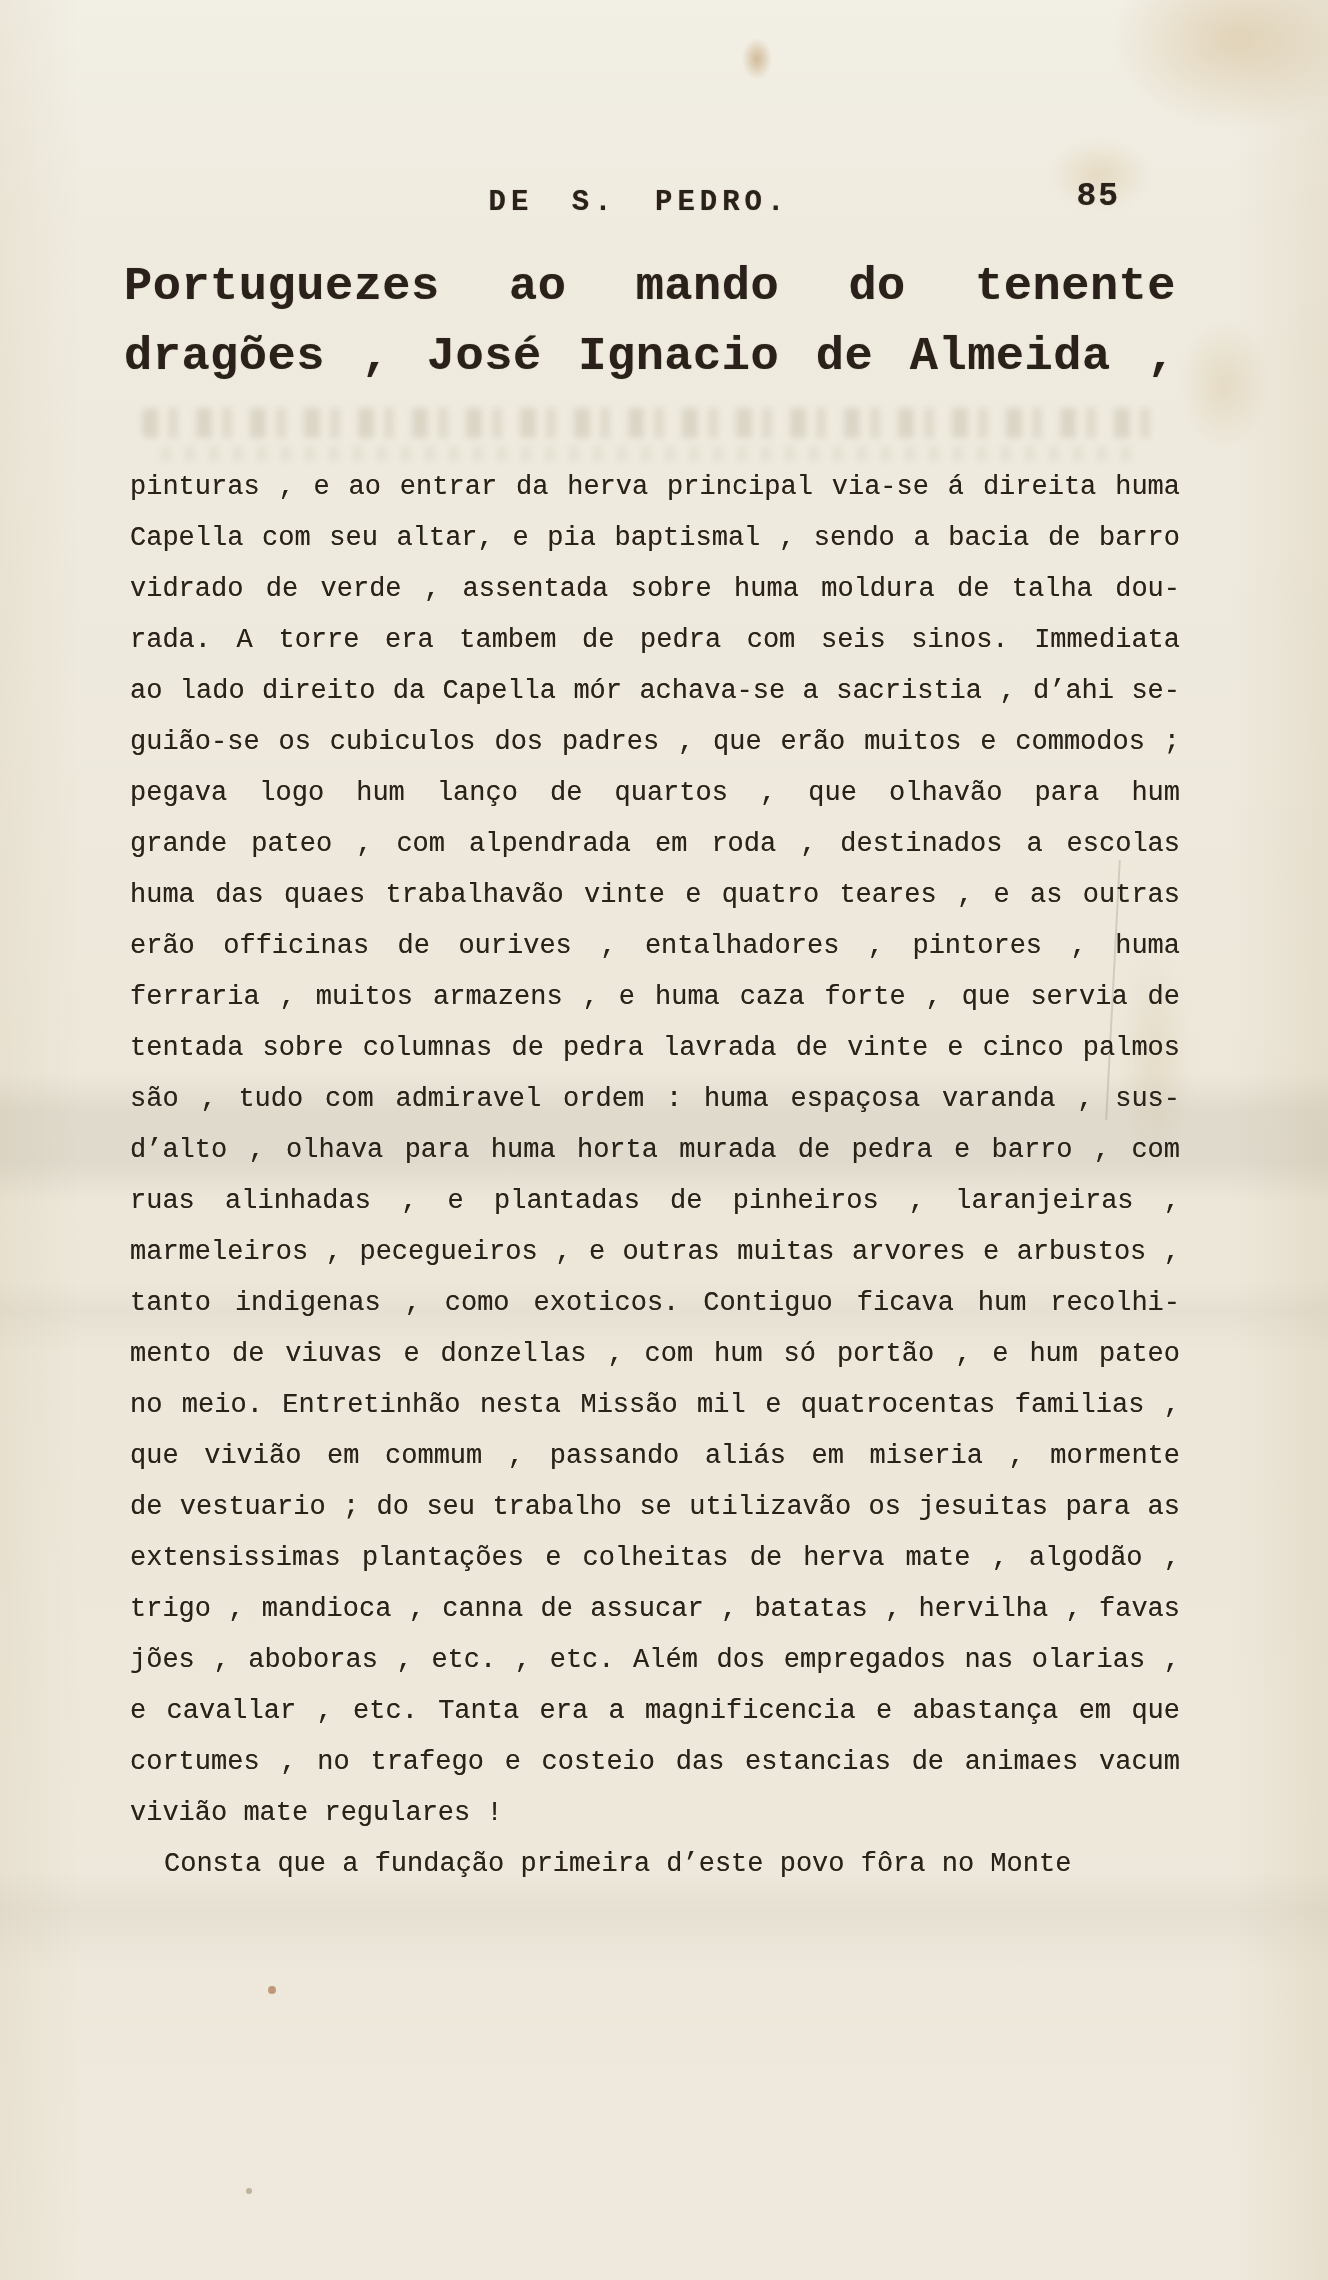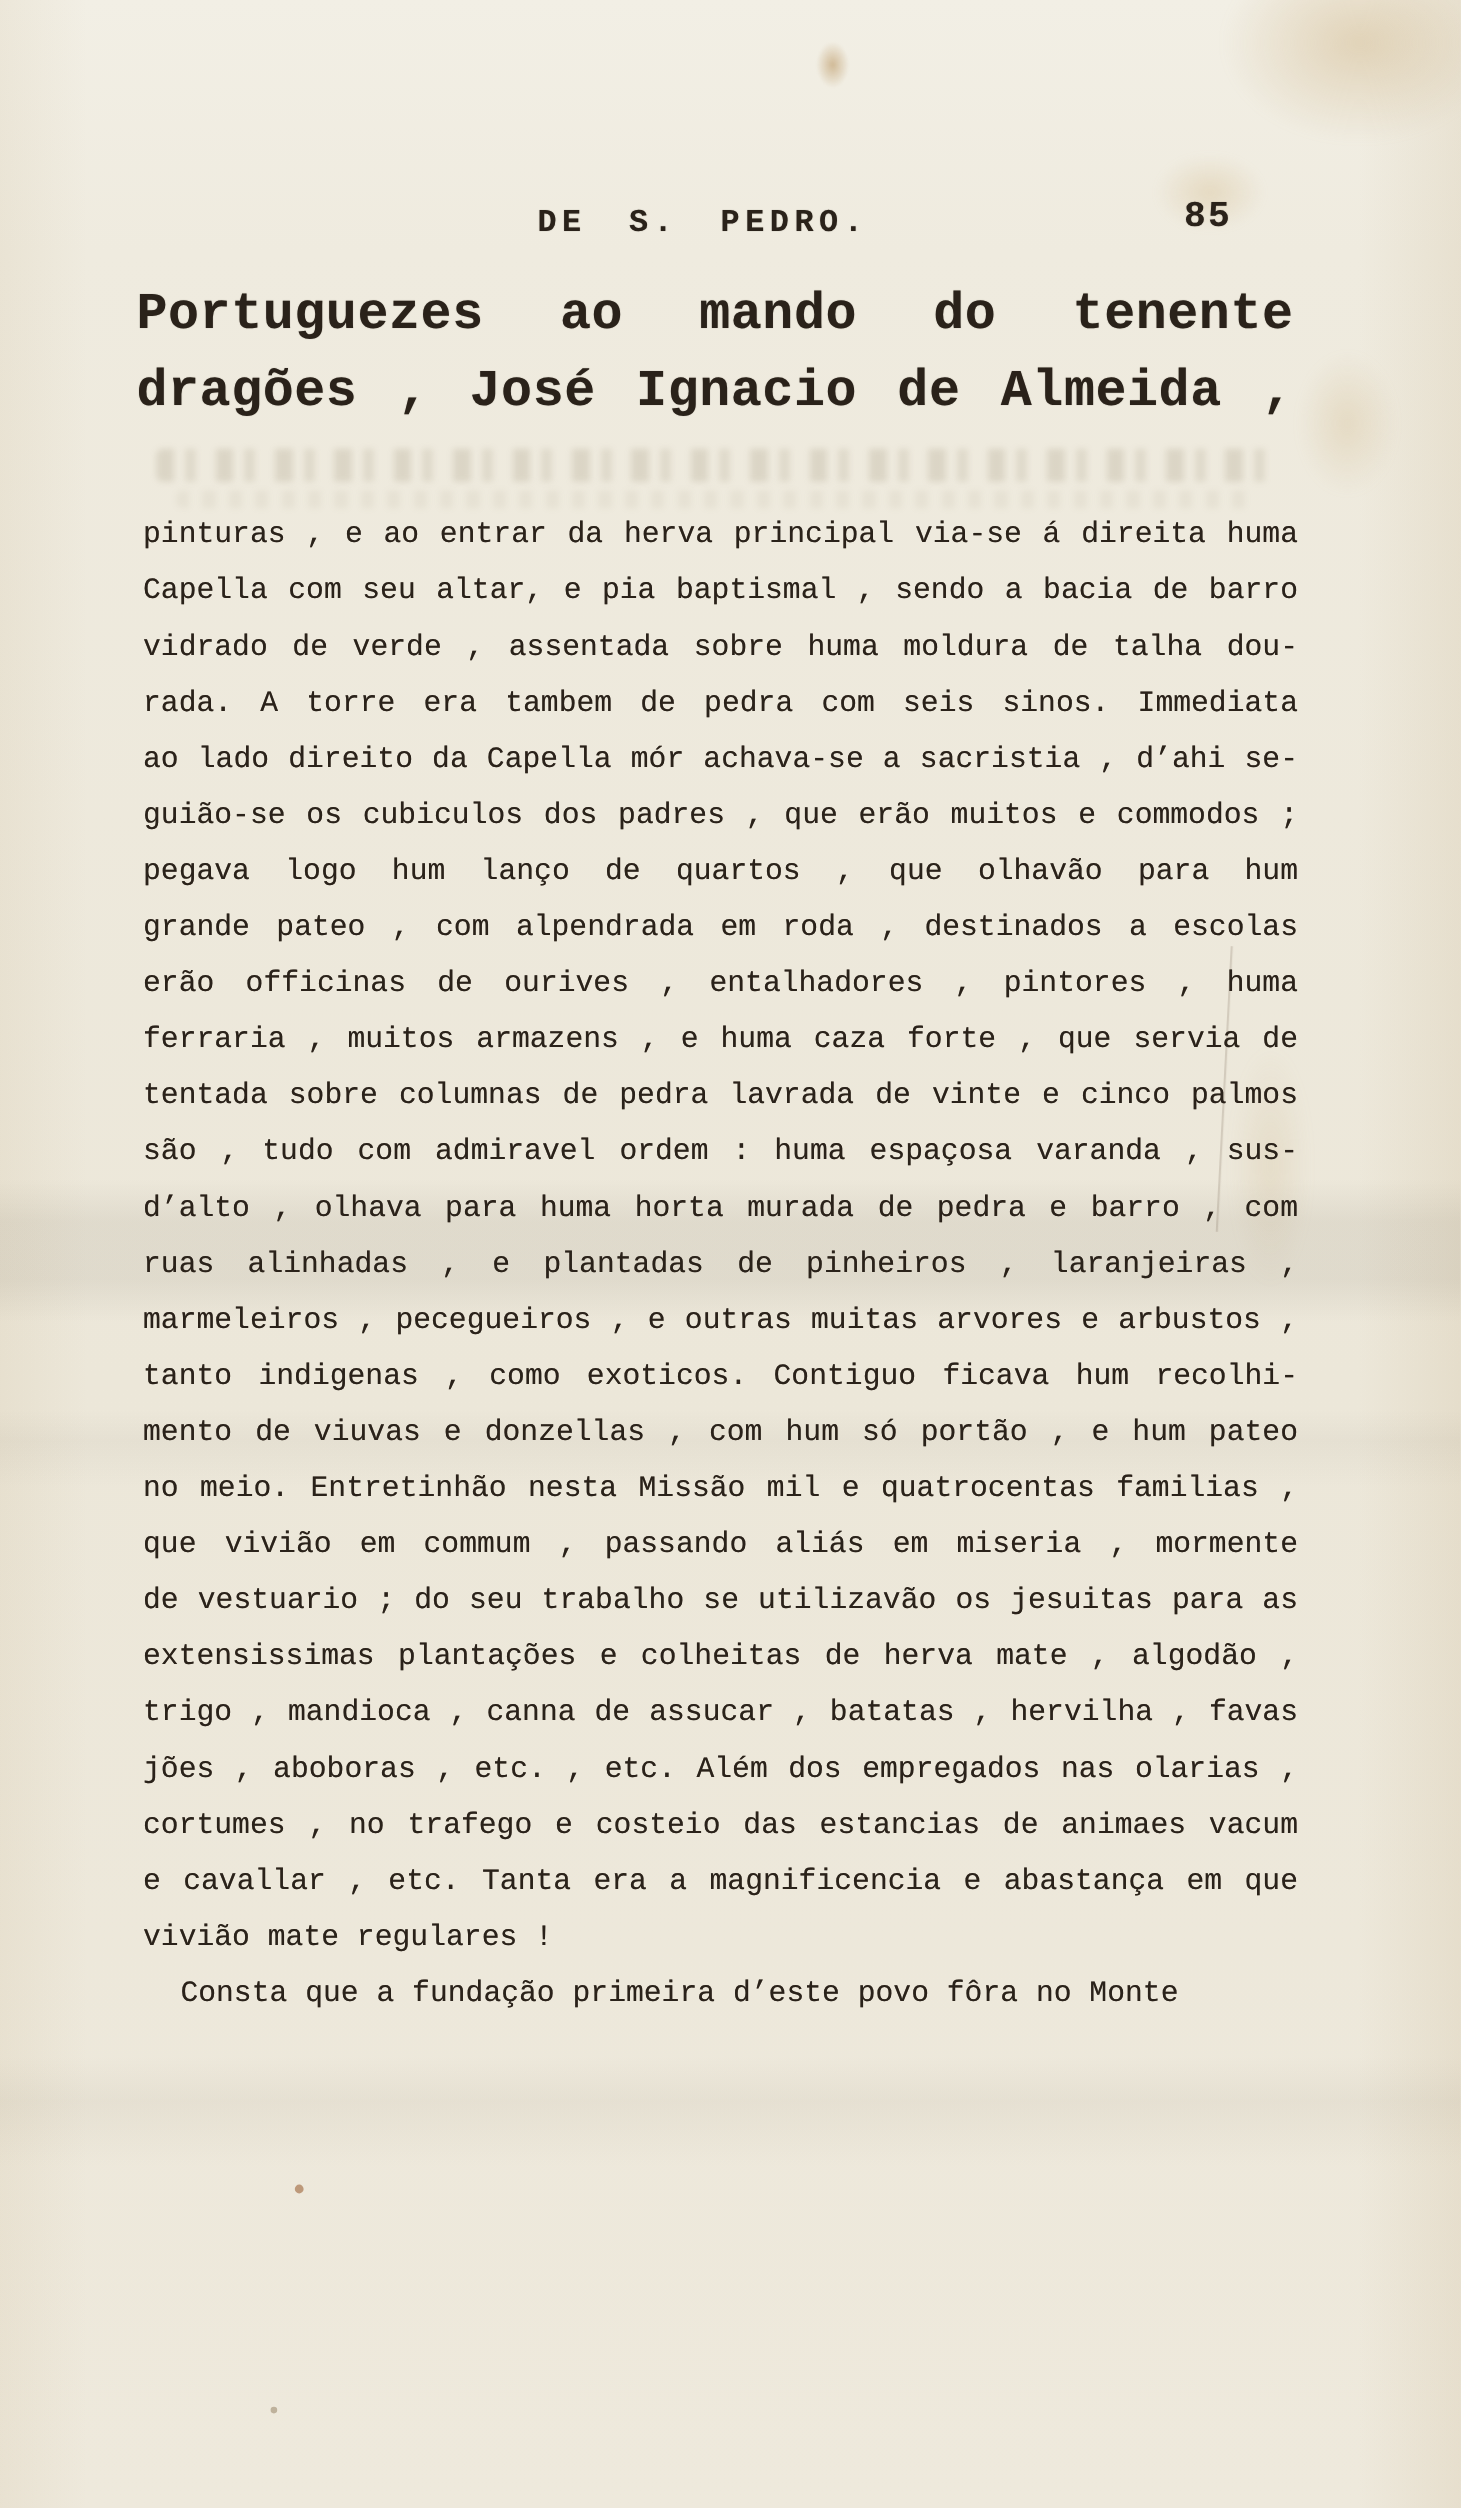--- a/index.html
+++ b/index.html
@@ -103,37 +103,38 @@
   <section class="body-text">
     <div class="para para1">
         <div class="line">pinturas , e ao entrar da herva principal via-se á direita huma</div>
         <div class="line">Capella com seu altar, e pia baptismal , sendo a bacia de barro</div>
         <div class="line">vidrado de verde , assentada sobre huma moldura de talha dou-</div>
         <div class="line">rada. A torre era tambem de pedra com seis sinos. Immediata</div>
         <div class="line">ao lado direito da Capella mór achava-se a sacristia , d’ahi se-</div>
         <div class="line">guião-se os cubiculos dos padres , que erão muitos e commodos ;</div>
         <div class="line">pegava logo hum lanço de quartos , que olhavão para hum</div>
         <div class="line">grande pateo , com alpendrada em roda , destinados a escolas</div>
+        <div class="line">huma das quaes trabalhavão vinte e quatro teares , e as outras</div>
         <div class="line">erão officinas de ourives , entalhadores , pintores , huma grande</div>
         <div class="line">ferraria , muitos armazens , e huma caza forte , que servia de pri-</div>
         <div class="line">tentada sobre columnas de pedra lavrada de vinte e cinco palmos</div>
         <div class="line">são , tudo com admiravel ordem : huma espaçosa varanda , sus-</div>
         <div class="line">d’alto , olhava para huma horta murada de pedra e barro , com</div>
         <div class="line">ruas alinhadas , e plantadas de pinheiros , laranjeiras , limoeiros ,</div>
         <div class="line">marmeleiros , pecegueiros , e outras muitas arvores e arbustos ,</div>
         <div class="line">tanto indigenas , como exoticos. Contiguo ficava hum recolhi-</div>
         <div class="line">mento de viuvas e donzellas , com hum só portão , e hum pateo</div>
         <div class="line">no meio. Entretinhão nesta Missão mil e quatrocentas familias ,</div>
         <div class="line">que vivião em commum , passando aliás em miseria , mormente</div>
         <div class="line">de vestuario ; do seu trabalho se utilizavão os jesuitas para as</div>
         <div class="line">extensissimas plantações e colheitas de herva mate , algodão ,</div>
         <div class="line">trigo , mandioca , canna de assucar , batatas , hervilha , favas , fei-</div>
         <div class="line">jões , aboboras , etc. , etc. Além dos empregados nas olarias , nos</div>
+        <div class="line">e cavallar , etc. Tanta era a magnificencia e abastança em que</div>
         <div class="line">cortumes , no trafego e costeio das estancias de animaes vacum</div>
-        <div class="line">e cavallar , etc. Tanta era a magnificencia e abastança em que</div>
         <div class="line">vivião mate regulares !</div>
       </div>
     <div class="para para2">
         <div class="line">Consta que a fundação primeira d’este povo fôra no Monte</div>
       </div>
   </section>
 
 </div>
 
 </body></html>

